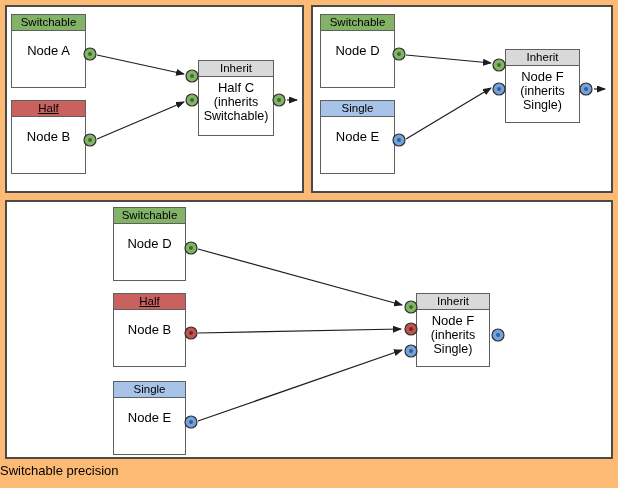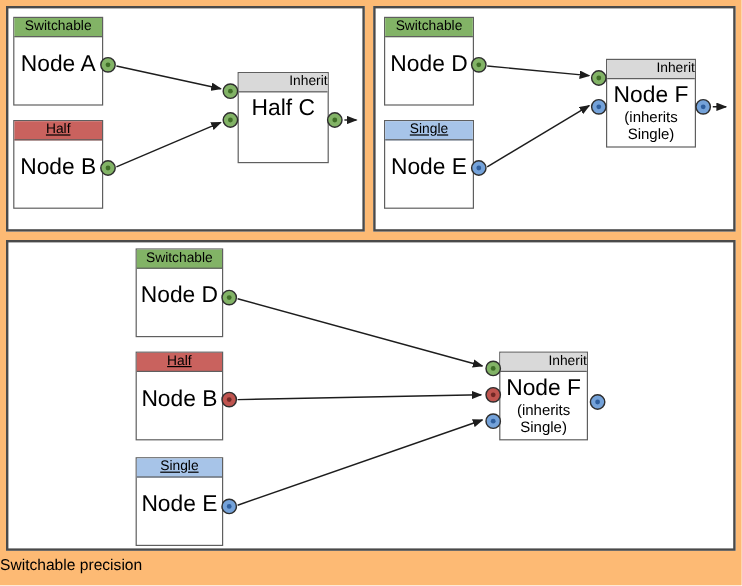--- a/index.html
+++ b/index.html
@@ -4,23 +4,23 @@
 <style>
   html,body{margin:0;padding:0;background:#ffffff;}
   #stage{position:relative;width:618px;height:488px;background:#fdba74;
          font-family:"Liberation Sans", sans-serif;color:#111;overflow:hidden;padding-left:48px;}
   .panel{position:absolute;border:2px solid #4a4a4a;background:#ffffff;box-sizing:border-box;}
   .node{position:absolute;border:1.5px solid #5f5f5f;background:#ffffff;box-sizing:border-box;}
   .hdr{height:16px;line-height:15px;text-align:center;font-size:11.5px;
        border-bottom:1.5px solid #5f5f5f;box-sizing:border-box;color:#000;}
   .hdr.green{background:var(--c-green);}
   .hdr.red{background:var(--c-red);text-decoration:underline;}
-  .hdr.blue{background:var(--c-blue);text-decoration:underline;}
-  .hdr.gray{background:var(--c-gray);text-align:right;}
-  .ttl{margin-top:12px;text-align:center;font-size:19px;color:#000;}
+  .hdr.blue{background:var(--c-blue);}
+  .hdr.gray{background:var(--c-gray);}
+  .ttl{margin-top:12px;text-align:center;font-size:13px;color:#000;}
   .node.inh .ttl{margin-top:3px;}
   .body{margin-top:0;text-align:center;font-size:12.5px;line-height:14px;color:#000;
         padding:0 2px;}
   #wires{position:absolute;left:0;top:0;pointer-events:none;}
   #caption{position:absolute;left:0;top:463px;width:100%;text-align:left;
            font-size:13px;color:#000;}
 </style>
 </head>
 <body>
 
@@ -34,20 +34,21 @@
     <div class="hdr green">Switchable</div>
     <div class="ttl">Node A</div>
   </div>
   <div class="node" style="left:11px;top:100px;width:75px;height:74px">
     <div class="hdr red">Half</div>
     <div class="ttl">Node B</div>
   </div>
   <div class="node inh" style="left:198px;top:60px;width:76px;height:76px">
     <div class="hdr gray">Inherit</div>
     <div class="ttl">Half C</div>
+    <div class="body">(inherits Switchable)</div>
   </div>
 
   <div class="node" style="left:320px;top:14px;width:75px;height:74px">
     <div class="hdr green">Switchable</div>
     <div class="ttl">Node D</div>
   </div>
   <div class="node" style="left:320px;top:100px;width:75px;height:74px">
     <div class="hdr blue">Single</div>
     <div class="ttl">Node E</div>
   </div>

